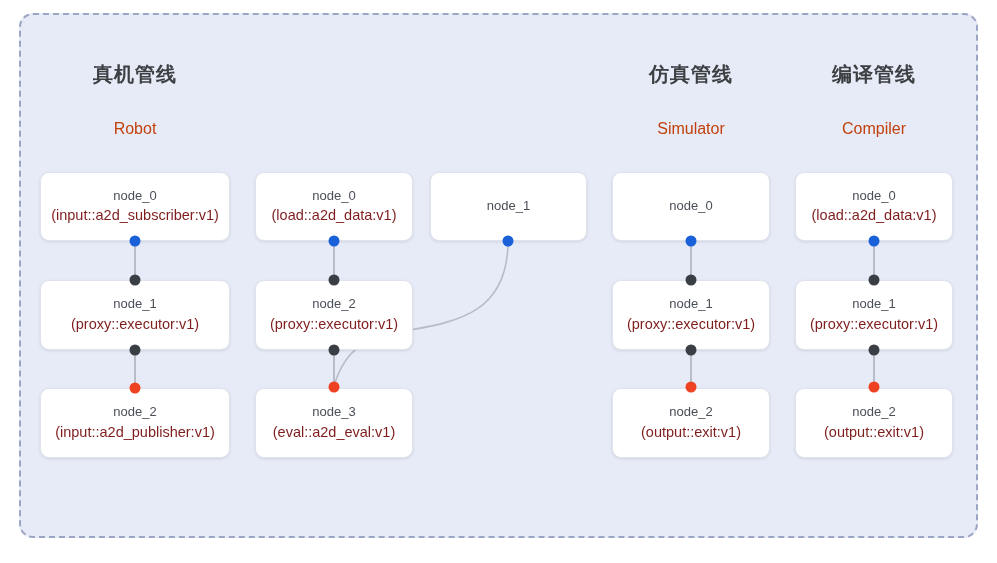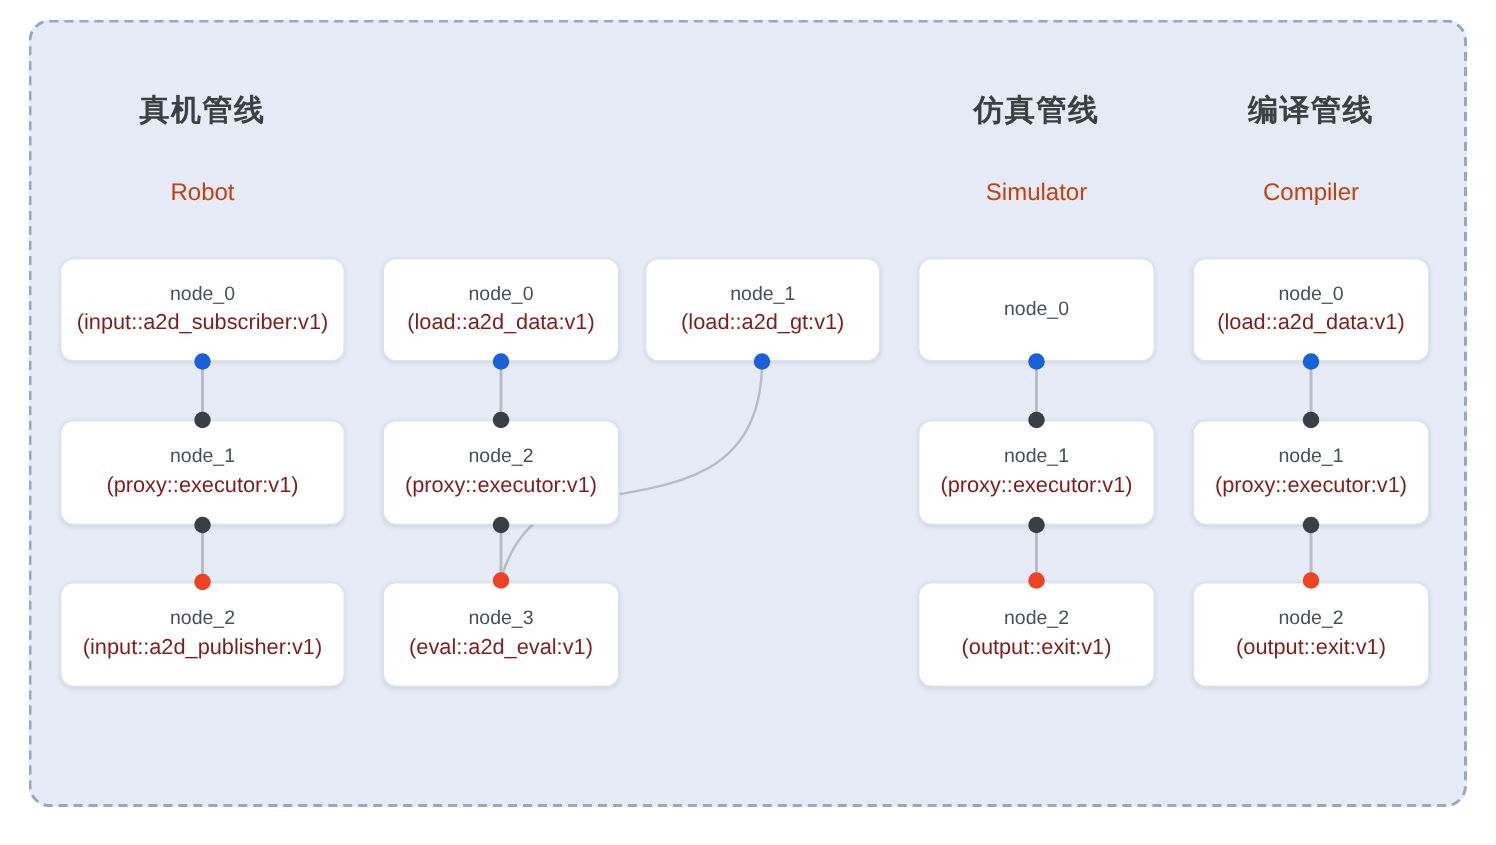--- a/index.html
+++ b/index.html
@@ -164,21 +164,20 @@
 
   <div class="edge-line" style="left:333px; top:241px; height:39px;"></div>
   <div class="edge-line" style="left:333px; top:350px; height:38px;"></div>
 
   <div class="node" style="left:255px; top:172px; width:158px; height:69px;">
     <div class="node-id">node_0</div>
     <div class="node-kind">(load::a2d_data:v1)</div>
   </div>
   <div class="node" style="left:430px; top:172px; width:157px; height:69px;">
     <div class="node-id">node_1</div>
-    <div class="node-kind">(load::a2d_gt:v1)</div>
   </div>
   <div class="node" style="left:255px; top:280px; width:158px; height:70px;">
     <div class="node-id">node_2</div>
     <div class="node-kind">(proxy::executor:v1)</div>
   </div>
   <div class="node" style="left:255px; top:388px; width:158px; height:70px;">
     <div class="node-id">node_3</div>
     <div class="node-kind">(eval::a2d_eval:v1)</div>
   </div>
 

